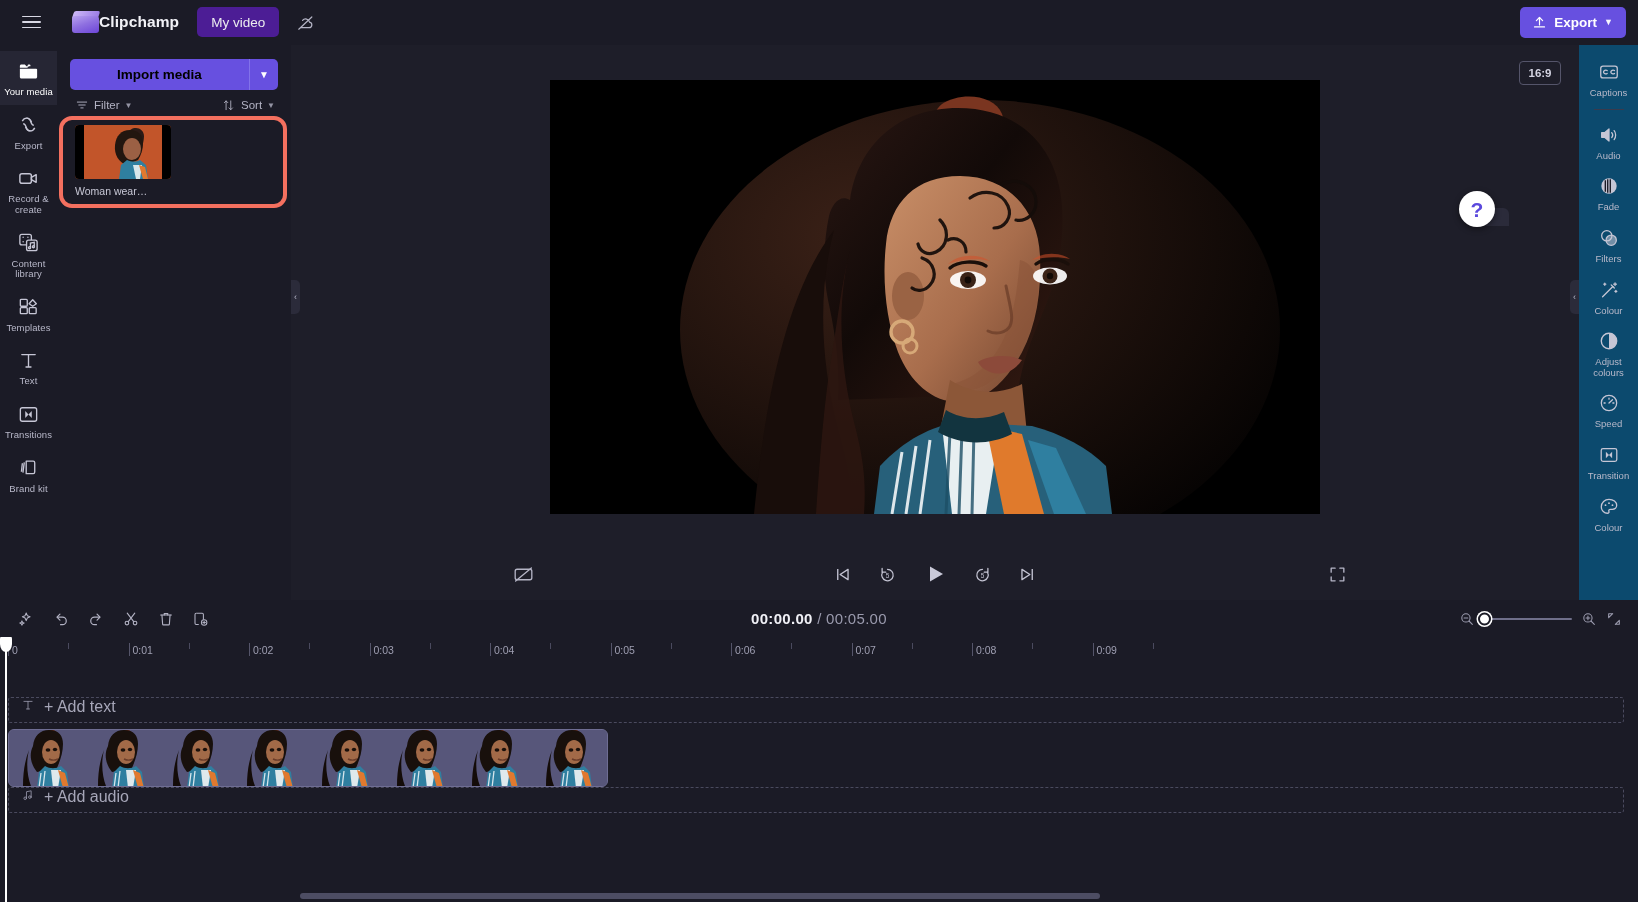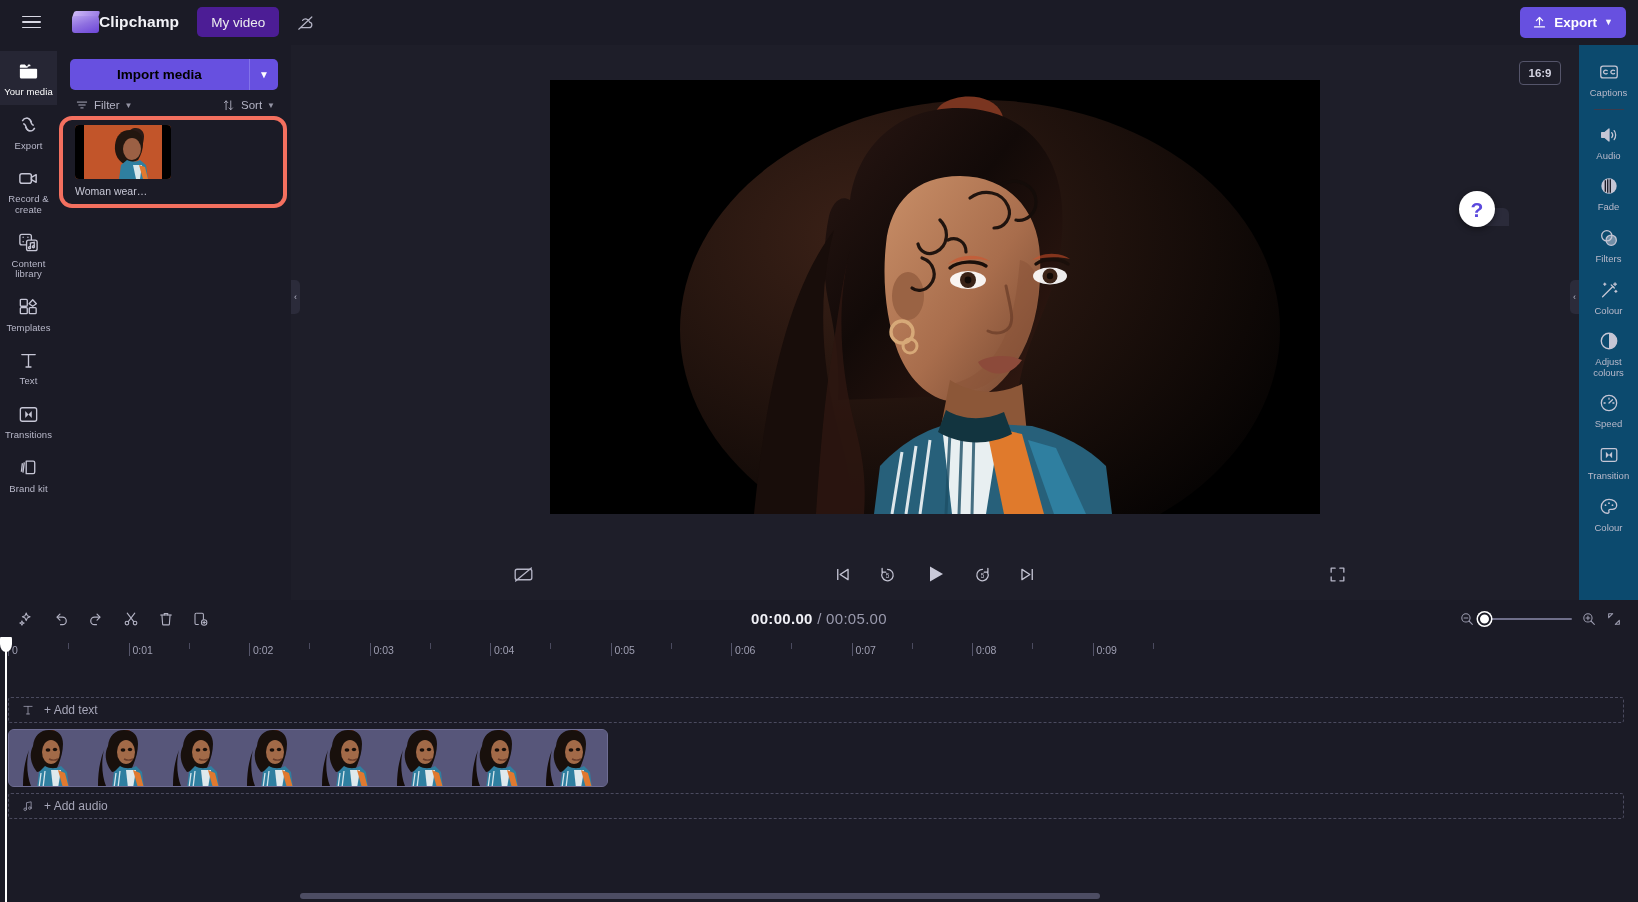--- a/index.html
+++ b/index.html
@@ -204,32 +204,32 @@
   .tl-scrollarea { flex:1; position:relative; overflow:hidden; }
   .ruler { height:27px; position:relative; margin-left:0; border-bottom:none; }
   .tick-lbl { position:absolute; top:7px; font-size:10.5px; color:#9f9fb2; }
   .tick-major { position:absolute; top:6px; width:1px; height:13px; background:#55556a; }
   .tick-minor { position:absolute; top:6px; width:1px; height:6px; background:#4a4a5e; }
 
   .tracks { position:relative; padding-top:33px; }
   .track {
     position:relative; margin:0 0 0 0; height:26px;
     border:1px dashed #4a4a5e; border-radius:3px;
-    display:flex; align-items:center; padding-left:12px; gap:9px;
-    color:#9b9bae; font-size:12px; cursor:pointer;
+    display:flex; padding-left:12px; gap:9px;
+    color:#9b9bae; font-size:16px; cursor:pointer;
   }
   .track .tlabel { color:#a6a6b8; }
   .clip-track { position:relative; height:58px; margin-top:6px; }
   .clip {
     position:absolute; left:0; top:0; height:58px; width:600px;
     border-radius:6px; overflow:hidden; background:#57567a;
     border:1px solid #6e6d93; display:flex;
   }
   .clip-frame { width:75px; height:100%; position:relative; overflow:hidden; }
-  .audio-track { margin-top:6px; }
+  .audio-track { }
 
   .playhead { position:absolute; top:0; bottom:0; width:2px; background:#fff; z-index:9; }
   .playhead-head {
     position:absolute; top:-1px; left:-5px; width:12px; height:16px; background:#fff;
     border-radius:3px 3px 50% 50%; cursor:pointer;
   }
 
   .hscrollbar {
     position:absolute; left:300px; right:14px; bottom:3px; height:6px;
   }

